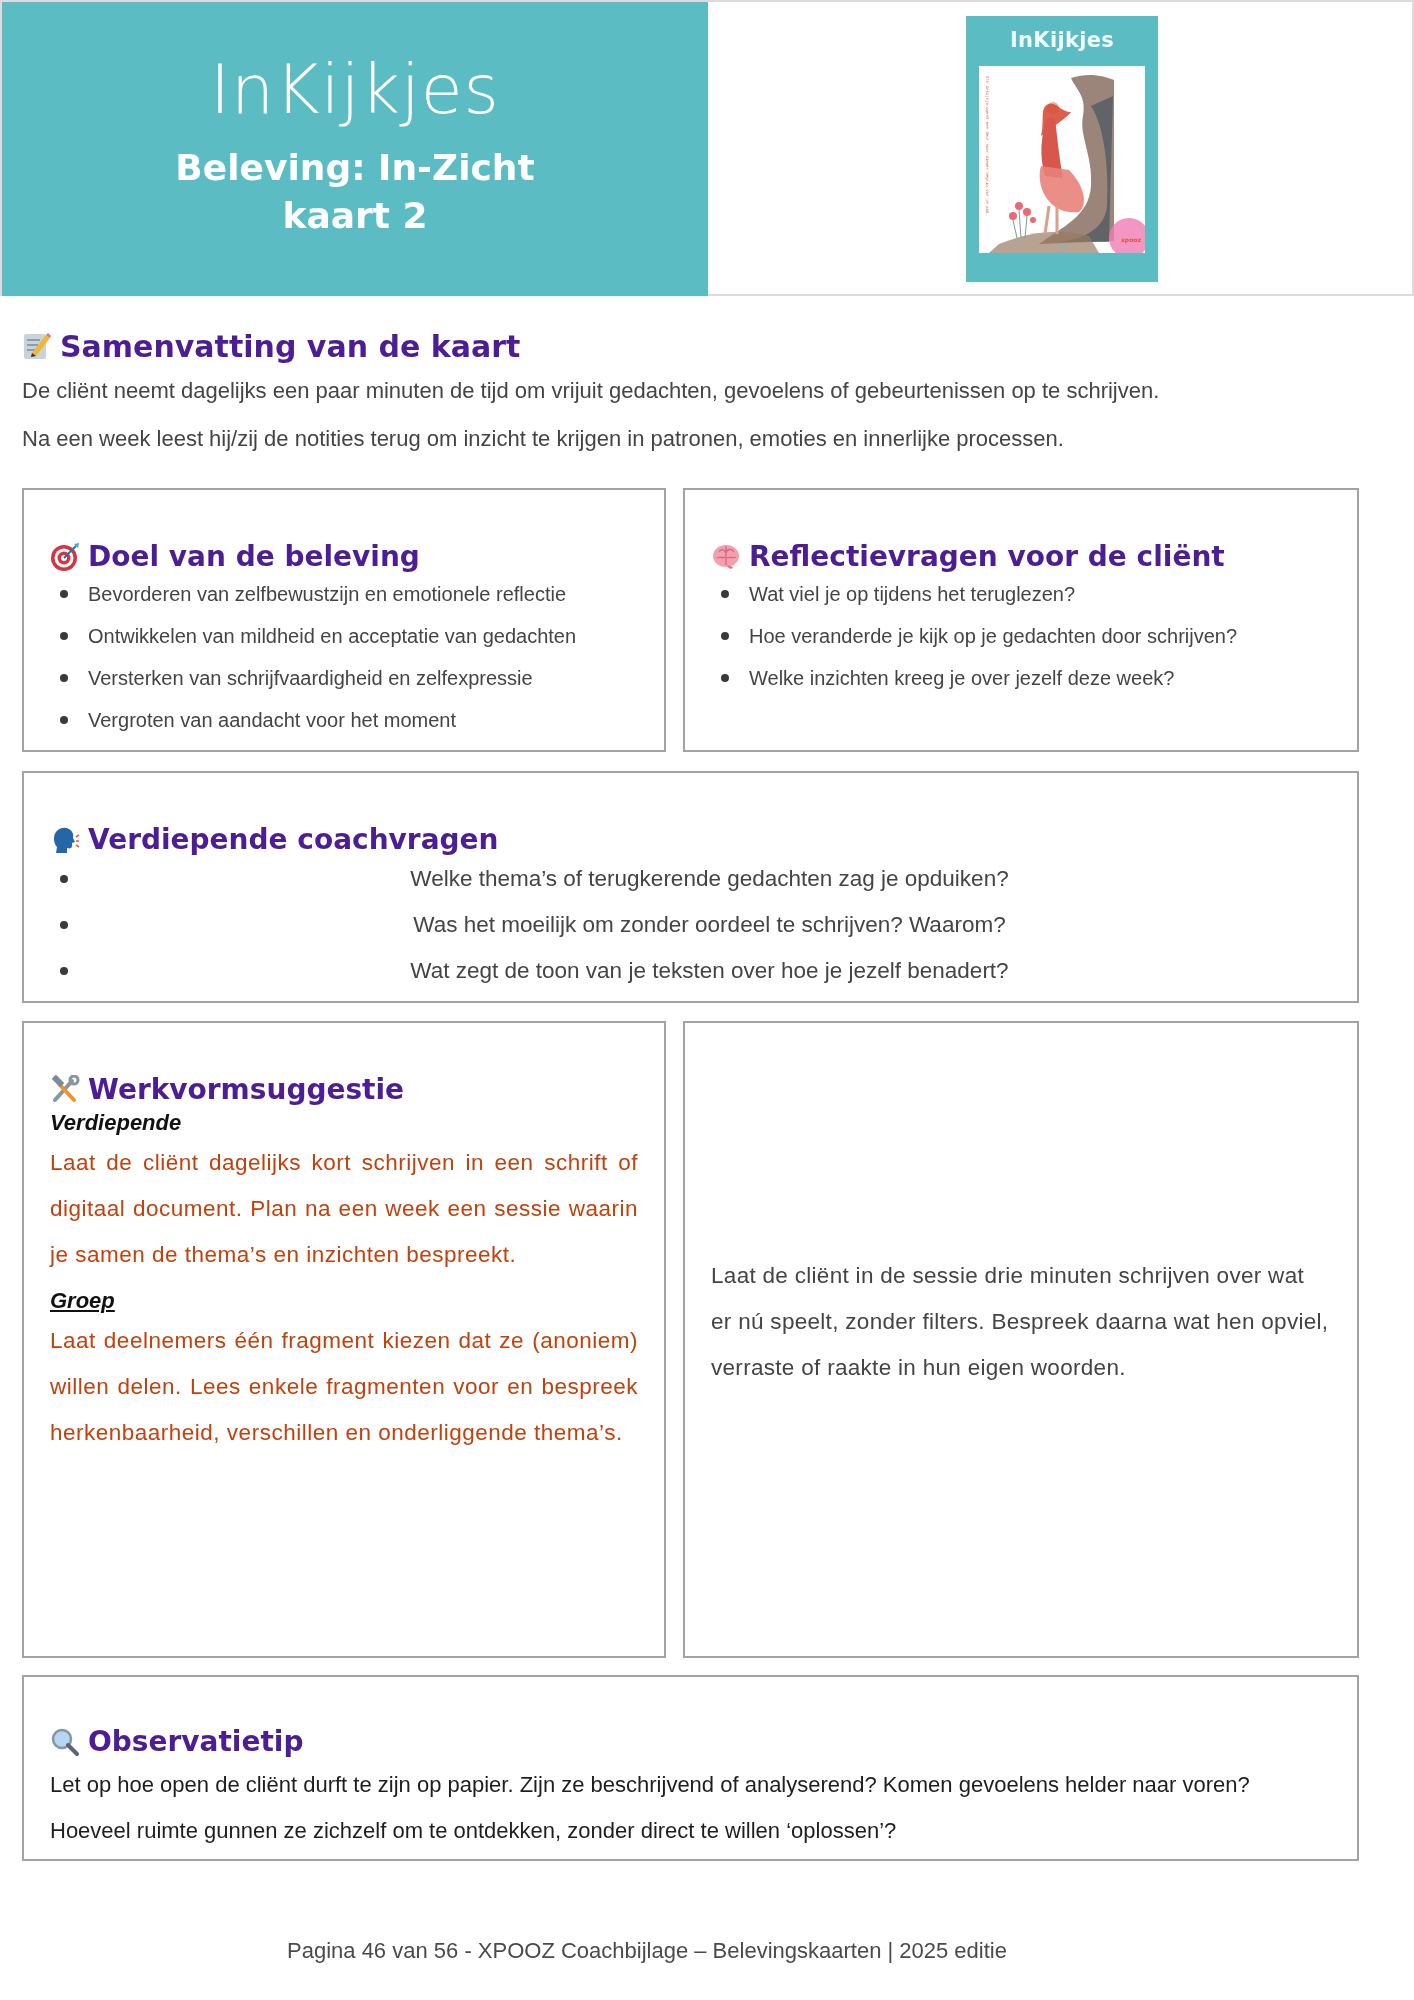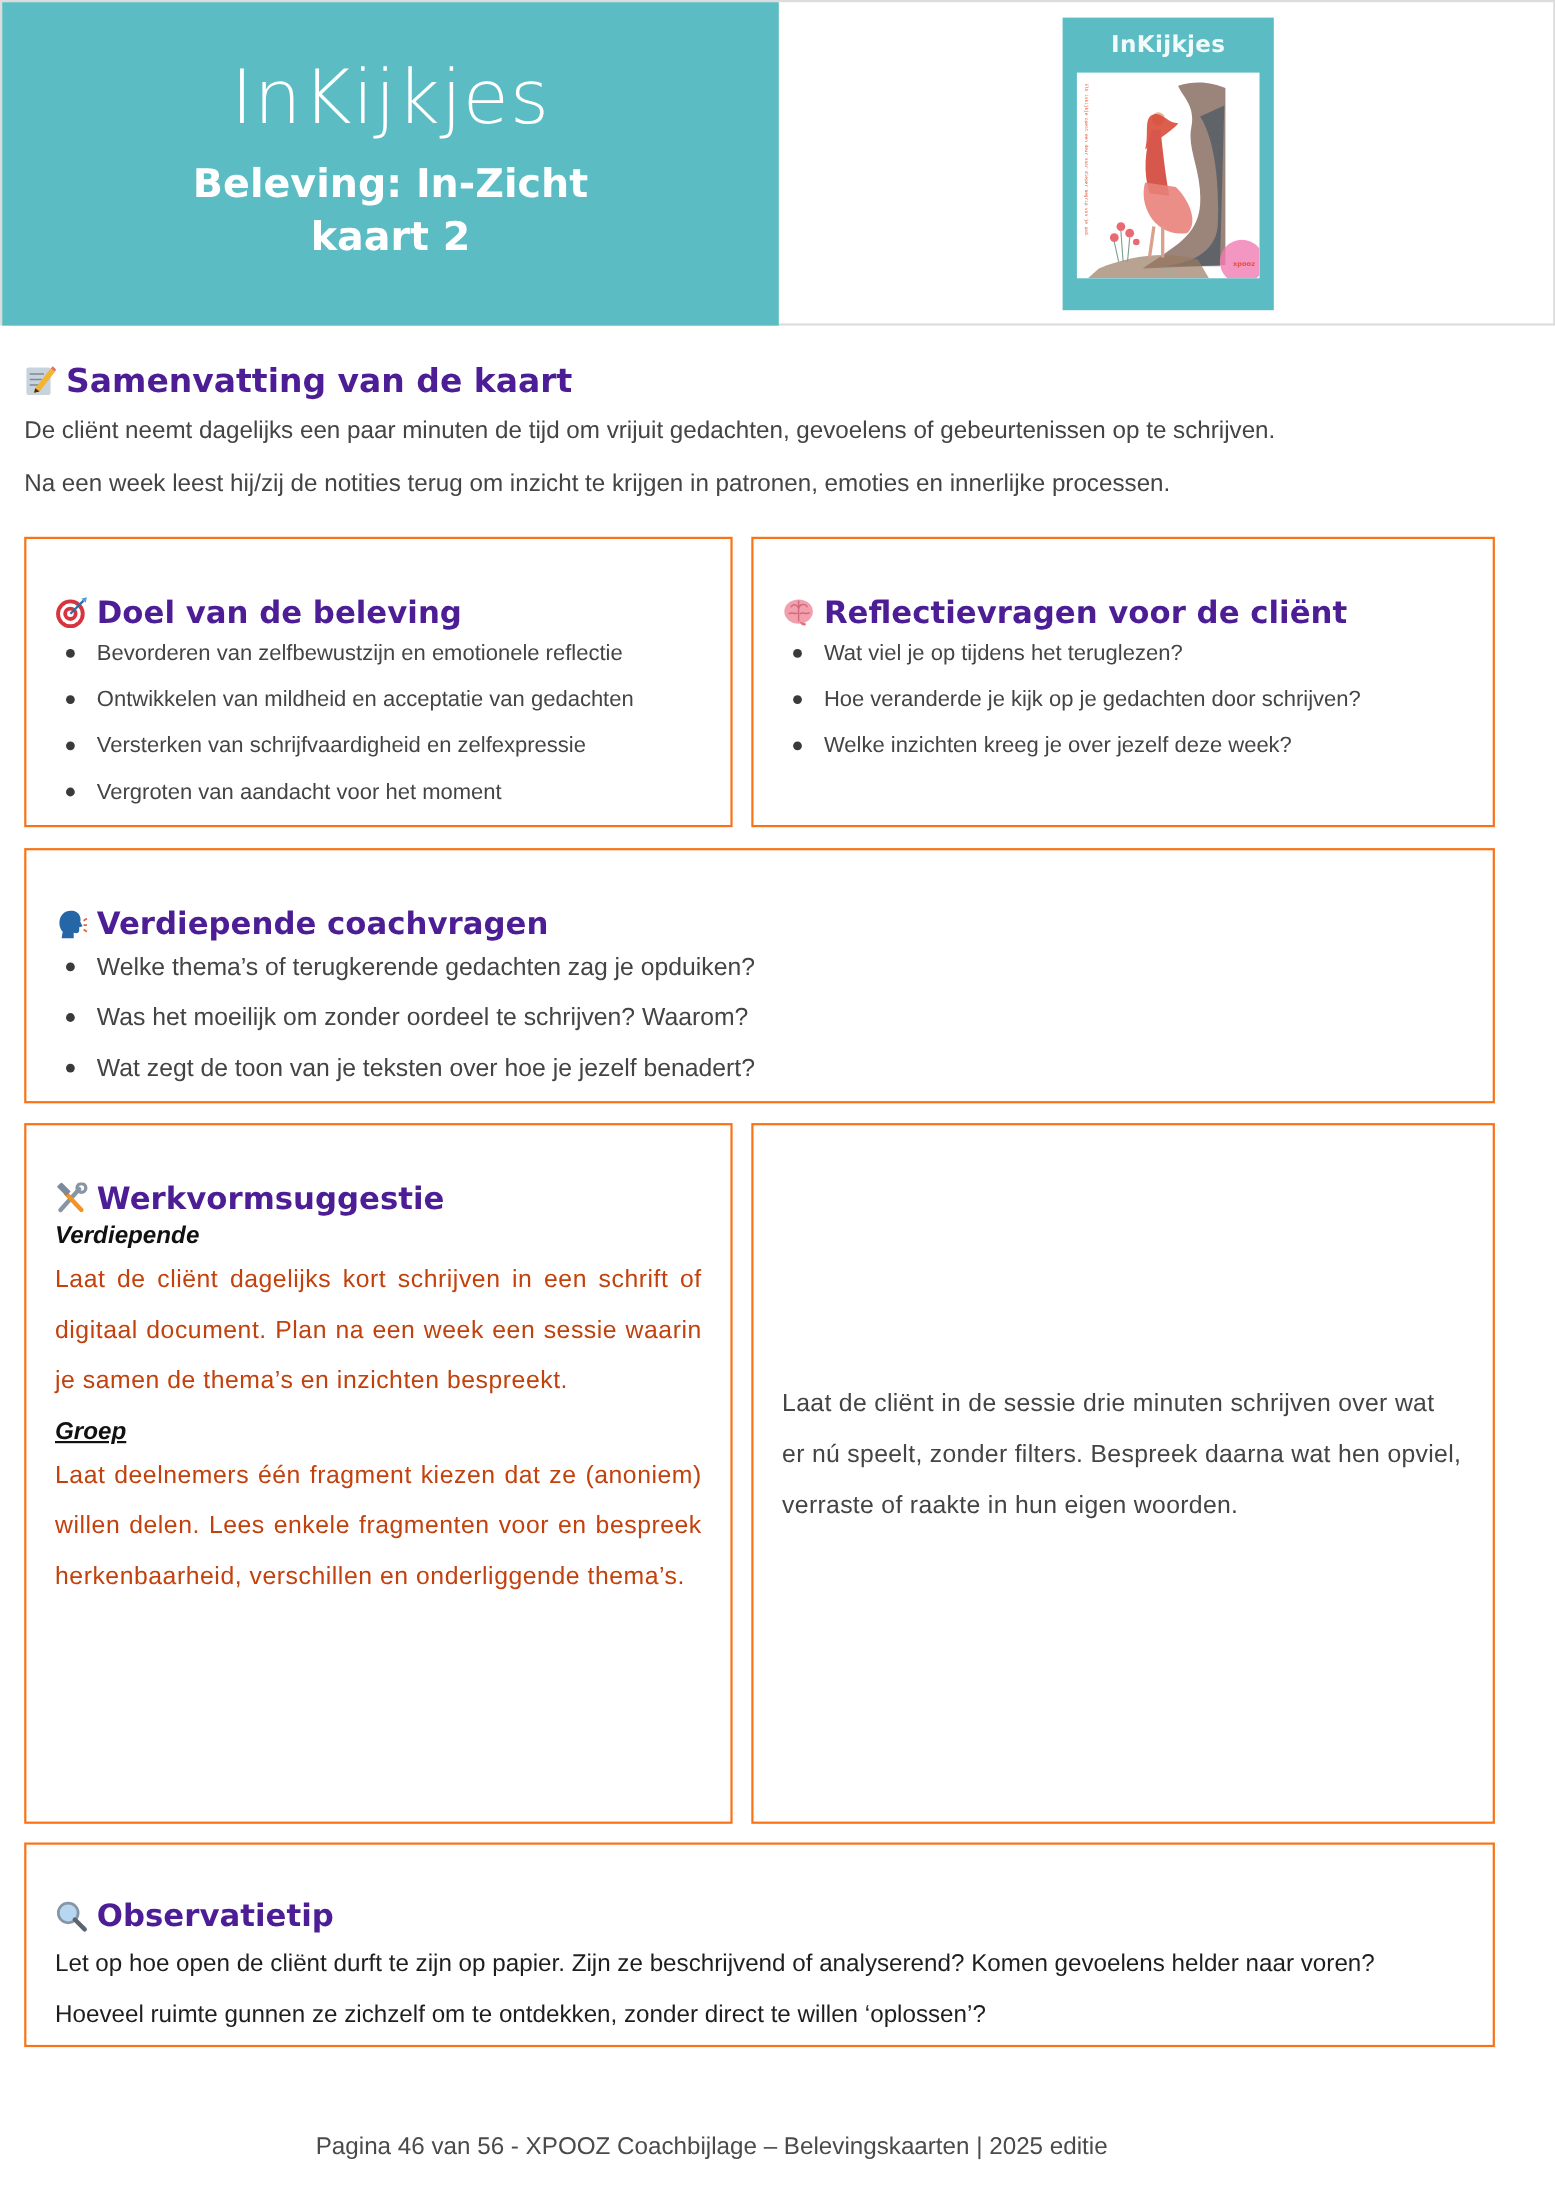--- a/index.html
+++ b/index.html
@@ -62,21 +62,21 @@
       color: #4c1d95;
       margin-top: 18px;
     }
     .summary .section-heading { font-size: 30px; height: 40px; }
     .summary-text {
       font-size: 22px; color: #444; line-height: 46px; margin-top: 2px;
     }
 
     
     .card {
-      position: absolute; border: 2px solid #f97316; background: #fff;
+      position: absolute; border: 2px solid #a3a3a3; background: #fff;
     }
     .card .section-heading { font-size: 28px; }
     .card-body { position: absolute; left: 26px; right: 26px; }
     ul.bullets { list-style: none; }
     ul.bullets li {
       position: relative; padding-left: 38px; color: #444;
     }
     ul.bullets li::before {
       content: ""; position: absolute; left: 10px; top: 50%;
       width: 8px; height: 8px; margin-top: -4px; border-radius: 50%;
@@ -90,21 +90,21 @@
     .emoji svg { width: 100%; height: 100%; display: block; }
 
     #card-doel { left: 22px; top: 488px; width: 644px; height: 264px; }
     #card-doel .card-body { top: 32px; }
     #card-doel ul.bullets li { font-size: 20px; line-height: 42px; }
 
     #card-reflectie { left: 683px; top: 488px; width: 676px; height: 264px; }
     #card-reflectie .card-body { top: 32px; }
     #card-reflectie ul.bullets li { font-size: 20px; line-height: 42px; }
 
-    #card-coach { left: 22px; top: 771px; width: 1337px; height: 232px; }
+    #card-coach { left: 22px; top: 771px; width: 1337px; height: 232px; text-align: center; }
     #card-coach .card-body { top: 32px; }
     #card-coach ul.bullets li { font-size: 22.5px; line-height: 46px; }
 
     #card-werk { left: 22px; top: 1021px; width: 644px; height: 637px; }
     #card-werk .card-body { top: 32px; }
     .sub-label {
       font-weight: bold; font-style: italic; color: #111;
       font-size: 22px; line-height: 34px;
     }
     .just-text {

